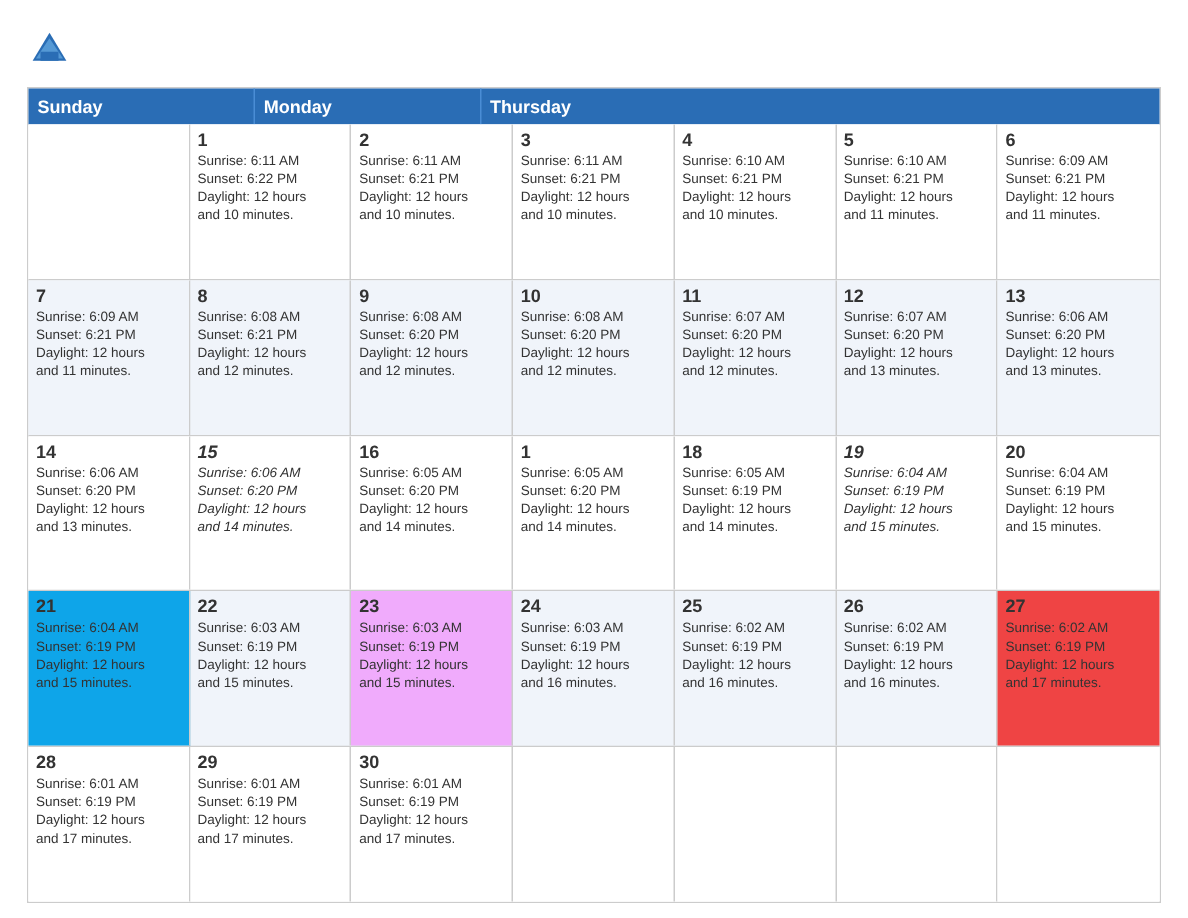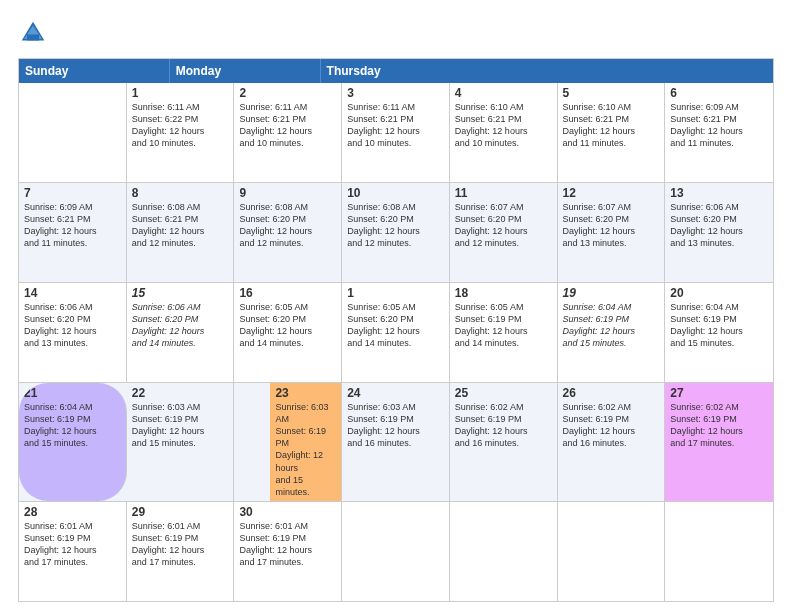--- a/index.html
+++ b/index.html
@@ -271,35 +271,35 @@
           </div>
           <div class="cal-cell" style="background: rgb(255, 255, 255);">
             <div class="day-num">20</div>
             <div class="day-info" style="white-space: pre-line;">Sunrise: 6:04 AM
 Sunset: 6:19 PM
 Daylight: 12 hours
 and 15 minutes.</div>
           </div>
         </div>
         <div class="cal-row" style="background: rgb(240, 244, 250);">
-          <div class="cal-cell" style="background: #c4b5fd; border-radius: 29px;">
+          <div class="cal-cell" style="background: #0ea5e9;">
             <div class="day-num">21</div>
             <div class="day-info" style="white-space: pre-line;">Sunrise: 6:04 AM
 Sunset: 6:19 PM
 Daylight: 12 hours
 and 15 minutes.</div>
           </div>
           <div class="cal-cell" style="background: rgb(240, 244, 250);">
             <div class="day-num">22</div>
             <div class="day-info" style="white-space: pre-line;">Sunrise: 6:03 AM
 Sunset: 6:19 PM
 Daylight: 12 hours
 and 15 minutes.</div>
           </div>
-          <div class="cal-cell" style="background: #fdba74; margin-left: 36px;">
+          <div class="cal-cell" style="background: #f0abfc;">
             <div class="day-num">23</div>
             <div class="day-info" style="white-space: pre-line;">Sunrise: 6:03 AM
 Sunset: 6:19 PM
 Daylight: 12 hours
 and 15 minutes.</div>
           </div>
           <div class="cal-cell" style="background: rgb(240, 244, 250);">
             <div class="day-num">24</div>
             <div class="day-info" style="white-space: pre-line;">Sunrise: 6:03 AM
 Sunset: 6:19 PM
@@ -313,21 +313,21 @@
 Daylight: 12 hours
 and 16 minutes.</div>
           </div>
           <div class="cal-cell" style="background: rgb(240, 244, 250);">
             <div class="day-num">26</div>
             <div class="day-info" style="white-space: pre-line;">Sunrise: 6:02 AM
 Sunset: 6:19 PM
 Daylight: 12 hours
 and 16 minutes.</div>
           </div>
-          <div class="cal-cell" style="background: #f0abfc;">
+          <div class="cal-cell" style="background: #ef4444;">
             <div class="day-num">27</div>
             <div class="day-info" style="white-space: pre-line;">Sunrise: 6:02 AM
 Sunset: 6:19 PM
 Daylight: 12 hours
 and 17 minutes.</div>
           </div>
         </div>
         <div class="cal-row" style="background: rgb(255, 255, 255);">
           <div class="cal-cell" style="background: rgb(255, 255, 255);">
             <div class="day-num">28</div>

